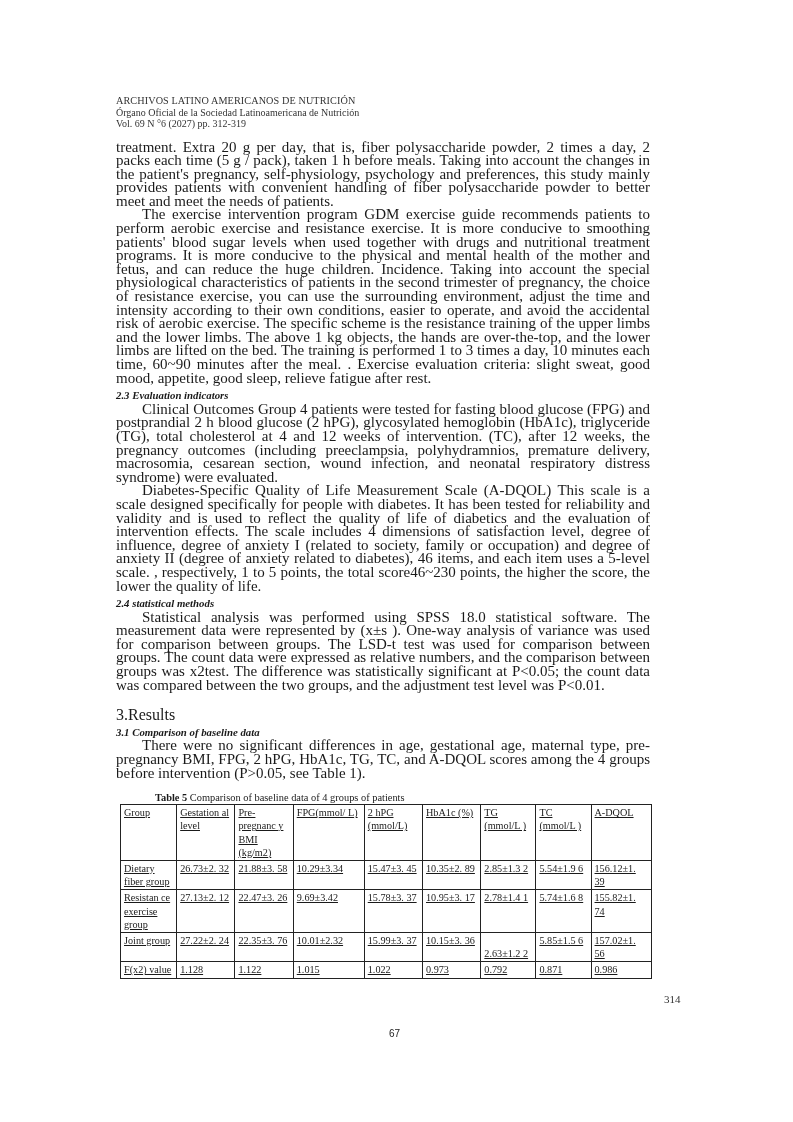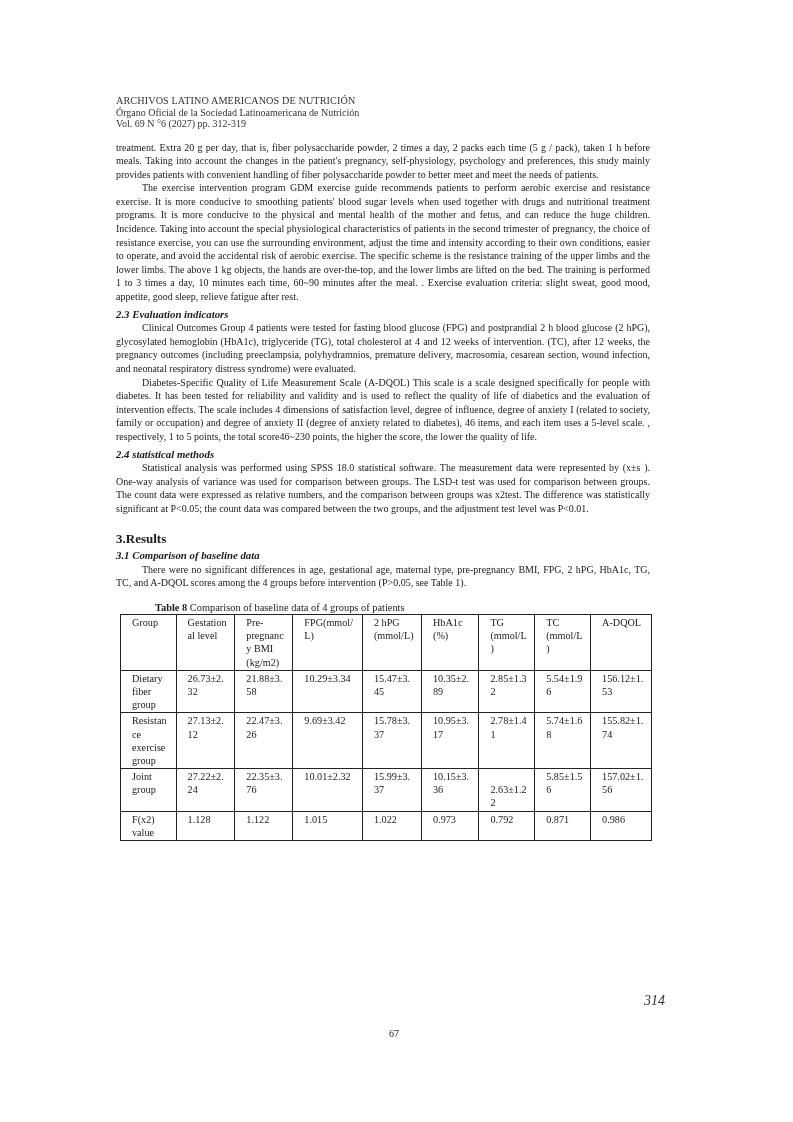--- a/index.html
+++ b/index.html
@@ -2,34 +2,34 @@
 <html><head>
 <meta charset="utf-8">
 <style>
   html, body { margin: 0; padding: 0; background: #ffffff; }
   body { width: 793px; height: 1122px; position: relative; overflow: hidden;
          font-family: "Liberation Serif", serif; color: #1a1a1a; }
   .page { position: absolute; left: 116px; top: 95px; width: 534px; }
   .journal { font-size: 10.2px; line-height: 11.5px; color: #333; }
   .journal .j1 { letter-spacing: 0.1px; }
   .journal .j2, .journal .j3 { font-size: 10px; }
-  .body-text { font-size: 10px; line-height: 13.6px; text-align: justify; margin: 0; }
+  .body-text { font-size: 15px; line-height: 13.6px; text-align: justify; margin: 0; }
   .indent { text-indent: 26px; }
   .first { margin-top: 11px; }
   h3.sec { font-size: 10.8px; font-weight: bold; font-style: italic; margin: 4px 0 0 0; line-height: 13.6px; }
-  h2.res { font-size: 13px; font-weight: bold; margin: 16px 0 0 0; line-height: 13.6px; }
+  h2.res { font-size: 16px; font-weight: normal; margin: 16px 0 0 0; line-height: 13.6px; }
   .caption { font-size: 10.4px; margin: 12px 0 0 39px; line-height: 12px; }
   .caption b { font-weight: bold; }
   table.t1 { border-collapse: collapse; margin-left: 4px; width: 532px; font-size: 10.2px; line-height: 13.2px; }
-  table.t1 td { border: 1.3px solid #222; vertical-align: top; padding: 1px 3px 1px 11px; }
+  table.t1 td { border: 1.3px solid #222; vertical-align: top; padding: 1px 3px 1px 3px; text-decoration: underline; }
   .c0 { width: 46px; } .c1 { width: 48px; } .c2 { width: 48px; } .c3 { width: 60px; }
   .c4 { width: 48px; } .c5 { width: 48px; } .c6 { width: 45px; } .c7 { width: 45px; } .c8 { width: 50px; }
   .pad-top { padding-top: 14px !important; }
-  .pageno { position: absolute; left: 644px; top: 993px; font-size: 14px; color: #333; font-style: italic; }
-  .footer-no { position: absolute; left: 389px; top: 1028px; font-family: Liberation Serif, serif; font-size: 10px; color: #222; }
+  .pageno { position: absolute; left: 664px; top: 993px; font-size: 11px; color: #333; }
+  .footer-no { position: absolute; left: 389px; top: 1028px; font-family: Liberation Sans, sans-serif; font-size: 10px; color: #222; }
 </style>
 </head>
 <body>
 
 <div class="page">
   <div class="journal">
     <div class="j1">ARCHIVOS LATINO AMERICANOS DE NUTRICIÓN</div>
     <div class="j2">Órgano Oficial de la Sociedad Latinoamericana de Nutrición</div>
     <div class="j3">Vol. 69 N °6 (2027) pp. 312-319</div>
   </div>
@@ -42,21 +42,21 @@
   <p class="body-text indent">Diabetes-Specific Quality of Life Measurement Scale (A-DQOL) This scale is a scale designed specifically for people with diabetes. It has been tested for reliability and validity and is used to reflect the quality of life of diabetics and the evaluation of intervention effects. The scale includes 4 dimensions of satisfaction level, degree of influence, degree of anxiety I (related to society, family or occupation) and degree of anxiety II (degree of anxiety related to diabetes), 46 items, and each item uses a 5-level scale. , respectively, 1 to 5 points, the total score46~230 points, the higher the score, the lower the quality of life.</p>
 
   <h3 class="sec">2.4 statistical methods</h3>
   <p class="body-text indent">Statistical analysis was performed using SPSS 18.0 statistical software. The measurement data were represented by (x±s ). One-way analysis of variance was used for comparison between groups. The LSD-t test was used for comparison between groups. The count data were expressed as relative numbers, and the comparison between groups was x2test. The difference was statistically significant at P&lt;0.05; the count data was compared between the two groups, and the adjustment test level was P&lt;0.01.</p>
 
   <h2 class="res">3.Results</h2>
 
   <h3 class="sec">3.1 Comparison of baseline data</h3>
   <p class="body-text indent">There were no significant differences in age, gestational age, maternal type, pre-pregnancy BMI, FPG, 2 hPG, HbA1c, TG, TC, and A-DQOL scores among the 4 groups before intervention (P&gt;0.05, see Table 1).</p>
 
-  <div class="caption"><b>Table 8</b><span> Comparison of baseline data of 4 groups of patients</span></div>
+  <div class="caption"><b>Table 5</b><span> Comparison of baseline data of 4 groups of patients</span></div>
 
   <table class="t1">
     <tbody>
         <tr>
       <td class="c0">Group</td>
       <td class="c1">Gestation al level</td>
       <td class="c2">Pre-pregnanc y BMI (kg/m2)</td>
       <td class="c3">FPG(mmol/ L)</td>
       <td class="c4">2 hPG (mmol/L)</td>
       <td class="c5">HbA1c (%)</td>
@@ -66,21 +66,21 @@
     </tr>
     <tr>
       <td>Dietary fiber group</td>
       <td>26.73±2. 32</td>
       <td>21.88±3. 58</td>
       <td>10.29±3.34</td>
       <td>15.47±3. 45</td>
       <td>10.35±2. 89</td>
       <td>2.85±1.3 2</td>
       <td>5.54±1.9 6</td>
-      <td>156.12±1. 53</td>
+      <td>156.12±1. 39</td>
     </tr>
     <tr>
       <td>Resistan ce exercise group</td>
       <td>27.13±2. 12</td>
       <td>22.47±3. 26</td>
       <td>9.69±3.42</td>
       <td>15.78±3. 37</td>
       <td>10.95±3. 17</td>
       <td>2.78±1.4 1</td>
       <td>5.74±1.6 8</td>

